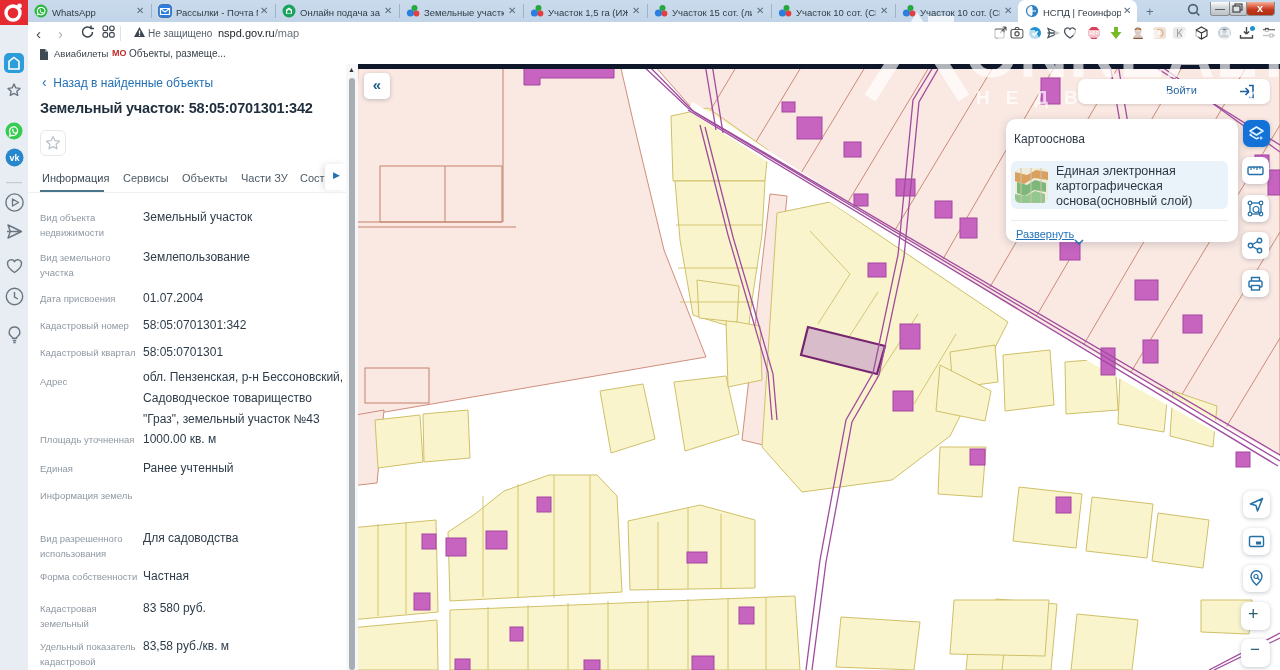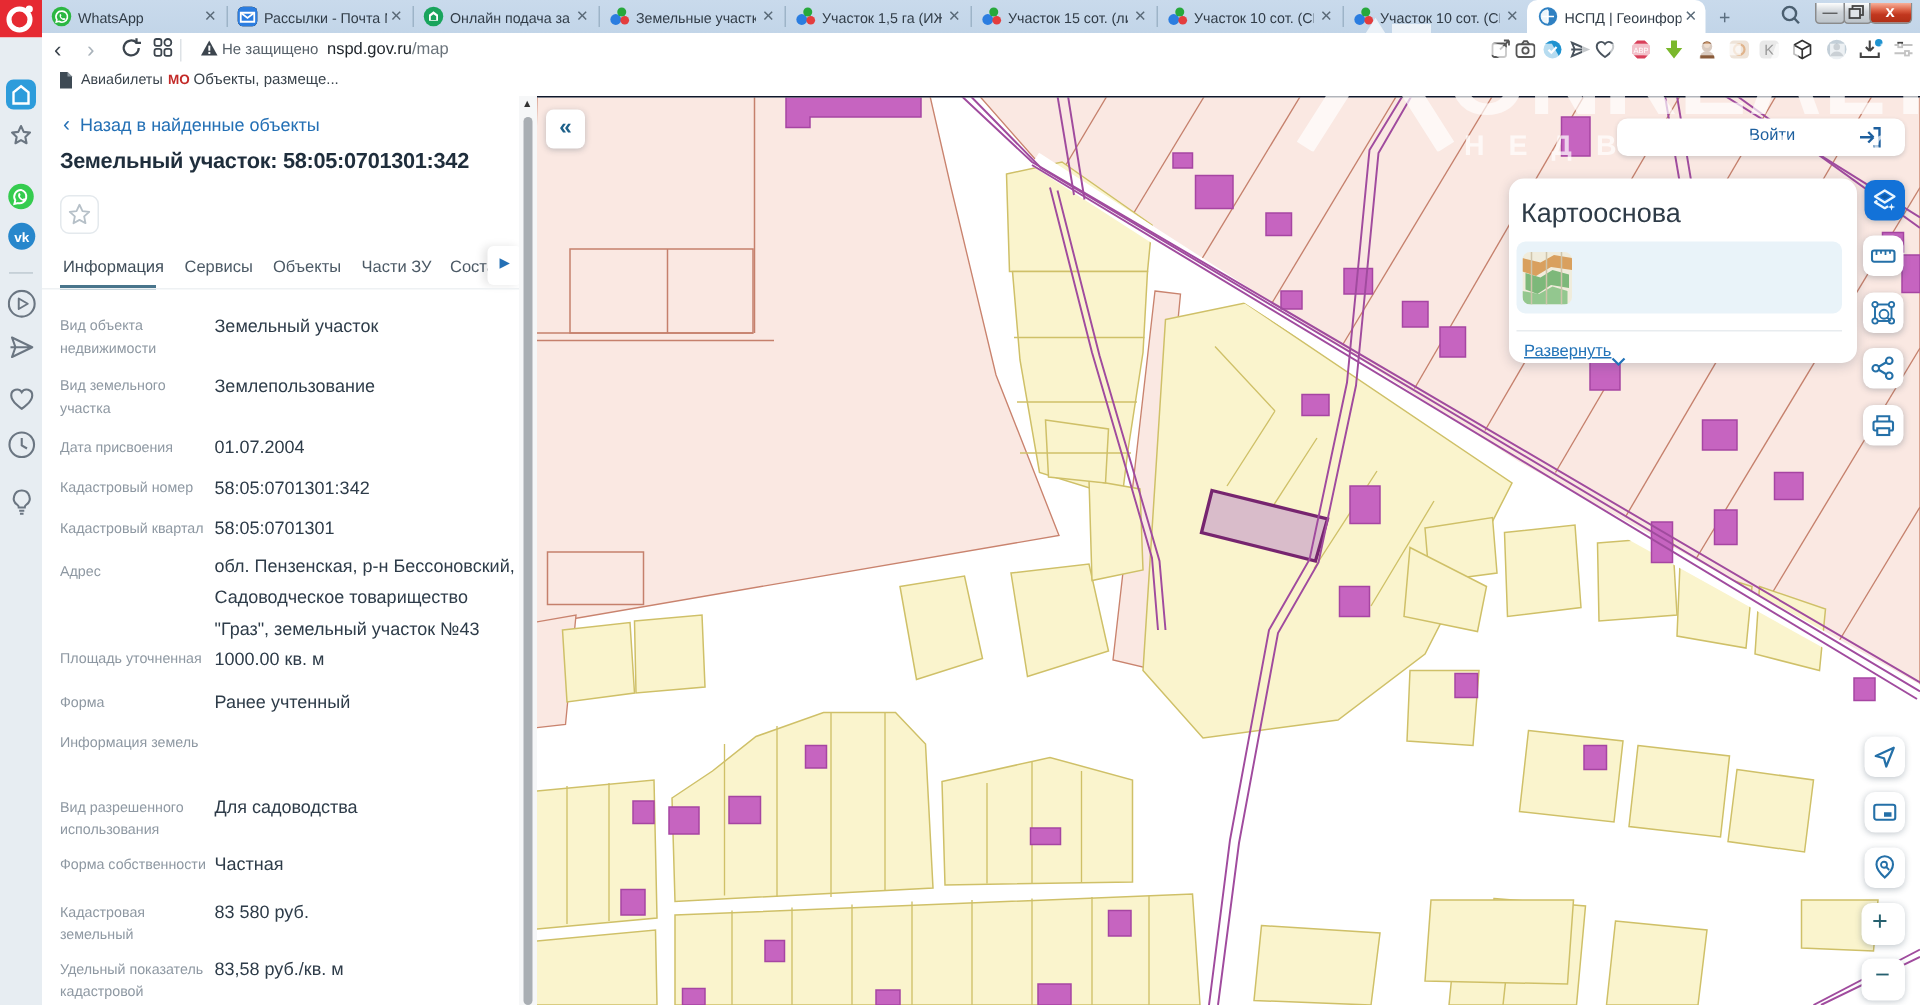--- a/index.html
+++ b/index.html
@@ -5,21 +5,21 @@
 body{width:1280px;height:670px;overflow:hidden;position:relative;font-family:"Liberation Sans",sans-serif;background:#fff;}
 .abs{position:absolute;}
 
 #tabbar{left:28px;top:0;width:1252px;height:22px;background:linear-gradient(#c9daec,#c2d5e8);}
 .tabsep{position:absolute;top:4px;width:1px;height:14px;background:#9db4c8;}
 .tab{position:absolute;top:0;height:22px;font-size:9.5px;color:#313c47;}
 .tab .ttl{position:absolute;top:6.5px;white-space:nowrap;overflow:hidden;}
 .tab .cls{position:absolute;top:5px;color:#5a6a78;font-size:10px;}
 .activetab{background:#fff;border-radius:7px 7px 0 0;}
 #toolbar{left:28px;top:22px;width:1252px;height:23px;background:#fff;}
-#bookbar{left:28px;top:45px;width:1252px;height:19px;background:#fff;border-bottom:1px solid #0f172a;}
+#bookbar{left:28px;top:45px;width:1252px;height:19px;background:#fff;border-bottom:5px solid #0f172a;}
 .navic{position:absolute;top:3px;font-size:13px;color:#3c454e;}
 
 .winbtn{position:absolute;top:2px;height:13px;border:1px solid #8b8b8b;border-top:none;}
 
 #redlogo{left:0;top:0;width:28px;height:25px;background:#e62a32;}
 #sidebar{left:0;top:25px;width:28px;height:645px;background:#e7edf2;}
 .sbi{position:absolute;left:0;width:28px;text-align:center;color:#5f6b76;}
 
 #panel{left:28px;top:64px;width:318px;height:606px;background:#fff;}
 #pscroll{left:346px;top:64px;width:12px;height:606px;background:#f6f7f8;}
@@ -450,21 +450,21 @@
   <div class="lbl" style="left:12px;top:227px;">Дата присвоения</div>
   <div class="val" style="left:115px;top:224px;">01.07.2004</div>
   <div class="lbl" style="left:12px;top:254px;">Кадастровый номер</div>
   <div class="val" style="left:115px;top:251px;">58:05:0701301:342</div>
   <div class="lbl" style="left:12px;top:281px;">Кадастровый квартал</div>
   <div class="val" style="left:115px;top:278px;">58:05:0701301</div>
   <div class="lbl" style="left:12px;top:310px;">Адрес</div>
   <div class="val" style="left:115px;top:303px;width:230px;">обл. Пензенская, р-н Бессоновский,<br>Садоводческое товарищество<br>"Граз", земельный участок №43</div>
   <div class="lbl" style="left:12px;top:368px;">Площадь уточненная</div>
   <div class="val" style="left:115px;top:365px;">1000.00 кв. м</div>
-  <div class="lbl" style="left:12px;top:397px;">Форма</div>
+  <div class="lbl" style="left:12px;top:397px;">Единая</div>
   <div class="val" style="left:115px;top:394px;">Ранее учтенный</div>
   <div class="lbl" style="left:12px;top:424px;">Информация земель</div>
   <div class="lbl" style="left:12px;top:467px;width:95px;">Вид разрешенного использования</div>
   <div class="val" style="left:115px;top:464px;">Для садоводства</div>
   <div class="lbl" style="left:12px;top:505px;">Форма собственности</div>
   <div class="val" style="left:115px;top:502px;">Частная</div>
   <div class="lbl" style="left:12px;top:537px;width:95px;">Кадастровая земельный</div>
   <div class="val" style="left:115px;top:534px;">83 580 руб.</div>
   <div class="lbl" style="left:12px;top:575px;width:110px;">Удельный показатель кадастровой</div>
   <div class="val" style="left:115px;top:572px;">83,58 руб./кв. м</div>
@@ -478,29 +478,30 @@
   </div>
 <div class="abs" style="left:1078px;top:79px;width:192px;height:25px;background:#fff;border-radius:7px;box-shadow:0 1px 3px rgba(40,60,80,.18);">
   <span style="position:absolute;left:88px;top:5px;font-size:11px;color:#1d5f9e;">Войти</span>
   <span style="position:absolute;left:160px;top:4px;"><svg width="18" height="17">
         <path d="M2 8.5h9m0 0L7.5 5M11 8.5L7.5 12" fill="none" stroke="#1d5f9e" stroke-width="1.6"></path>
         <path d="M11 2.5h4v12h-4" fill="none" stroke="#1d5f9e" stroke-width="1.6"></path>
       </svg></span>
 </div>
 
 <div class="abs" style="left:1006px;top:119px;width:232px;height:123px;background:#fff;border-radius:10px;box-shadow:0 2px 8px rgba(40,60,80,.22);">
-  <div style="position:absolute;left:8px;top:13px;font-size:18px;color:#2e3b47;">Картооснова</div>
+  <div style="position:absolute;left:8px;top:13px;font-size:12px;color:#2e3b47;">Картооснова</div>
   <div style="position:absolute;left:5px;top:42px;width:217px;height:48px;background:#e9f3f9;border-radius:6px;">
     <svg width="33" height="35" style="position:absolute;left:4px;top:7px;border-radius:5px;">
         <rect width="33" height="35" fill="#f0ecdc"></rect>
         <path d="M0 4l12 3 9-5 12 2v8l-14-2-10 6-9-3z" fill="#d9a05e"></path>
         <path d="M2 14l10 3 8-5 11 3v9l-12-2-9 6-8-3z" fill="#7db87a"></path>
         <path d="M0 26l11 2 9-5 10 3v9H0z" fill="#93c78f"></path>
         <path d="M6 0v35M16 0v35M26 0v35" stroke="#cfc4ab" stroke-width="1"></path>
       </svg>
+    <div style="position:absolute;left:45px;top:3px;font-size:12.5px;line-height:15px;color:#2b3844;">Единая электронная картографическая основа(основный слой)</div>
   </div>
   <div style="position:absolute;left:5px;top:101px;width:217px;height:1px;background:#e8ecef;"></div>
   <div style="position:absolute;left:10px;top:109px;font-size:11px;color:#2273b8;text-decoration:underline;">Развернуть</div>
   <span style="position:absolute;left:68px;top:113px;"><svg width="10" height="7">
         <path d="M1 1l4 4 4-4" fill="none" stroke="#2273b8" stroke-width="1.5"></path>
       </svg></span>
 </div>
 
 <div class="mapbtn" style="left:1243px;top:120px;background:#1372d8;">
     <svg width="17" height="17">

